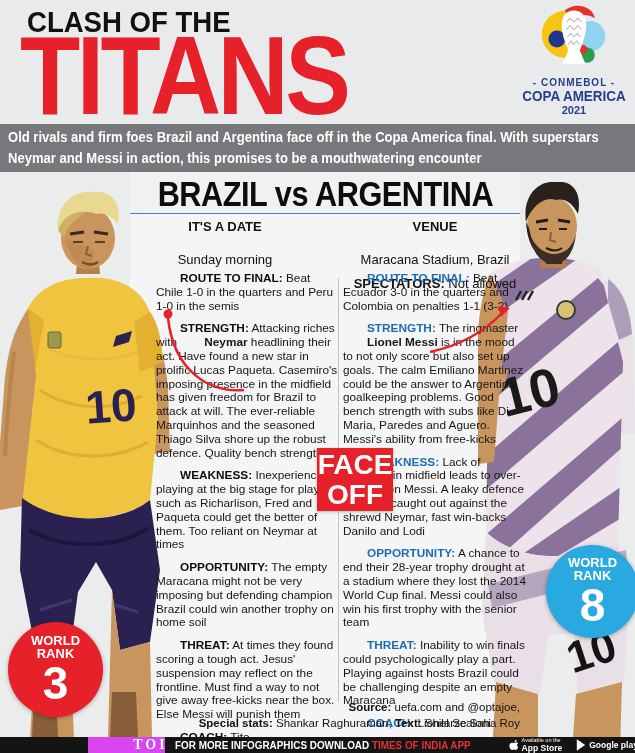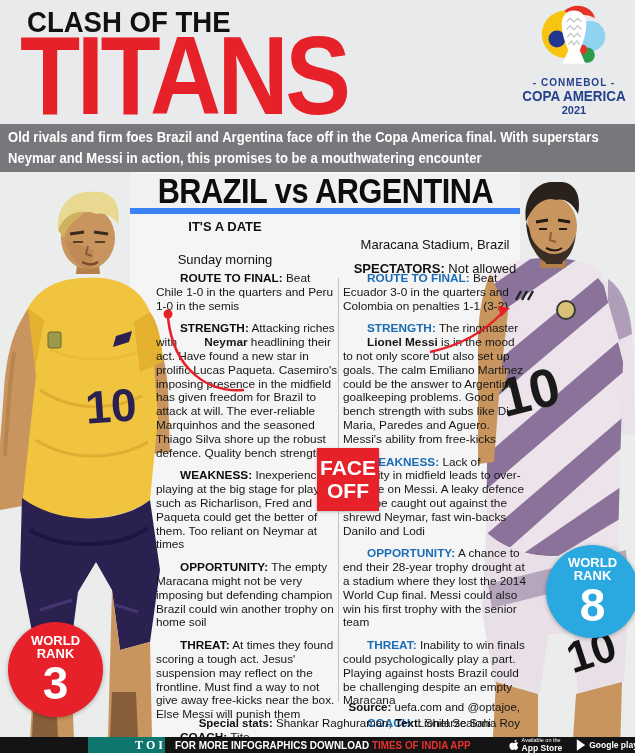--- a/index.html
+++ b/index.html
@@ -25,21 +25,21 @@
   .deck{ position:absolute; left:0; top:124px; width:635px; height:48px; background:#77787b;
          color:#fff; font-weight:bold; z-index:6; padding:3px 8px;}
   .deck div{ font-size:15px; line-height:1.38; transform:scaleX(.87); transform-origin:left;
          white-space:nowrap;}
 
   
   .main-bg{ position:absolute; left:0; top:172px; width:635px; height:565px; background:#ebecec; z-index:1;}
   .panel{ position:absolute; left:130px; top:172px; width:390px; height:565px;
           background:#f5f5f6; z-index:2;}
   .vs-band{ position:absolute; left:130px; top:174px; width:390px; height:40px;
-          background:#f1f1f2; border-bottom:6px solid #3b82f6; display:flex;
+          background:#f1f1f2; border-bottom:1px solid #3b82f6; display:flex;
           align-items:center; justify-content:center; z-index:21;}
   .vs-title{ font-size:33px; font-weight:800; color:#0d0d0d; letter-spacing:-.5px;
           transform:scale(.93,1.08); white-space:nowrap;}
 
   .info{ position:absolute; left:138px; top:219px; width:384px; z-index:21;
          display:grid; grid-template-columns:1fr 1fr; column-gap:10px; text-align:center;
          color:#111; font-size:13px;gap:36px;}
   .info .lbl{ font-weight:800; font-size:13px;}
   .info .val{ font-size:13px; margin-top:18px;}
   .info .row2{ margin-top:9px; font-size:13px;}
@@ -49,22 +49,22 @@
         color:#161616; z-index:22;}
   .col.brazil{ left:156px;}
   .col.argentina{ left:343px;}
   .sec{ margin-bottom:9px;}
   .sec .lab, .sec b{ font-weight:bold;padding-left:24px;}
   .brazil .lab{ color:#0d0d0d;}
   .argentina .lab{ color:#1a6cb5;}
   .divider{ position:absolute; left:338px; top:278px; width:1px; height:424px;
         background:#c3c3c5; z-index:15;}
 
-  .faceoff{ position:absolute; left:317px; top:448px; width:62px; height:63px;
-        background:#e62129; color:#fff; font-weight:800; font-size:21px; line-height:1.05;
+  .faceoff{ position:absolute; left:317px; top:448px; width:76px; height:63px;
+        background:#e62129; color:#fff; font-weight:800; font-size:28px; line-height:1.05;
         display:flex; align-items:center; justify-content:center; text-align:center;
         z-index:30; box-shadow:0 1px 3px rgba(0,0,0,.25);}
 
   .rank{ position:absolute; border-radius:50%; color:#fff; z-index:40; display:flex;
         flex-direction:column; align-items:center; justify-content:center; text-align:center;
         box-shadow:0 1px 4px rgba(0,0,0,.3);}
   .rank .rl{ font-size:13px; font-weight:800; line-height:1.05; width:66px;}
   .rank .rn{ font-size:46px; font-weight:800; line-height:.95; margin-top:1px;}
   .rank-brazil{ left:8px; top:622px; width:95px; height:95px; background:#e62129;}
   .rank-argentina{ left:546px; top:545px; width:93px; height:93px; background:#29a9e0;}
@@ -73,22 +73,22 @@
   .arrows{ position:absolute; inset:0; z-index:25; pointer-events:none;}
 
   .source-line{ position:absolute; right:115px; top:701px; font-size:11.5px; color:#111;
         text-align:right; z-index:41;}
   .stats-line{ position:absolute; right:115px; top:717px; font-size:11.5px; color:#111;
         text-align:right; z-index:41;}
 
   
   .footer{ position:absolute; left:0; top:737px; width:635px; height:16px; background:#141414;
         display:flex; align-items:center; z-index:50;}
-  .toi{ margin-left:88px; width:77px; height:16px; background:#0f766e; color:#fff;
-        font-family:"Liberation Serif", serif; font-weight:bold; font-size:12px;
+  .toi{ margin-left:88px; width:77px; height:16px; background:#d946ef; color:#fff;
+        font-family:"Liberation Serif", serif; font-weight:bold; font-size:14px;
         letter-spacing:3px; display:flex; align-items:center; justify-content:center;padding-left:48px;}
   .ftext{ color:#fff; font-weight:bold; font-size:11px; margin-left:10px; white-space:nowrap;
         transform:scaleX(.9); transform-origin:left;}
   .ftext .red{ color:#e8312f;}
   .badges{ display:flex; align-items:center; gap:14px; margin-left:4px;}
   .badge{ display:flex; align-items:center; gap:3px; color:#fff; cursor:pointer;}
   .badge svg{ display:block;}
   .badge .btxt{ line-height:1;}
   .badge .bsub{ font-size:5.5px; display:block;}
   .badge .blab{ font-size:8.5px; font-weight:bold; white-space:nowrap; display:block;}
@@ -202,20 +202,21 @@
   <div class="vs-band">
     <div class="vs-title">BRAZIL vs ARGENTINA</div>
   </div>
 
   <div class="info">
     <div>
       <div class="lbl">IT'S A DATE</div>
       <div class="val">Sunday morning</div>
     </div>
     <div>
+      <div class="lbl">VENUE</div>
       <div class="val">Maracana Stadium, Brazil</div>
       <div class="row2">
         <b>SPECTATORS:</b>
         <span>Not allowed</span>
       </div>
     </div>
   </div>
 
   <div class="divider"></div>
 

